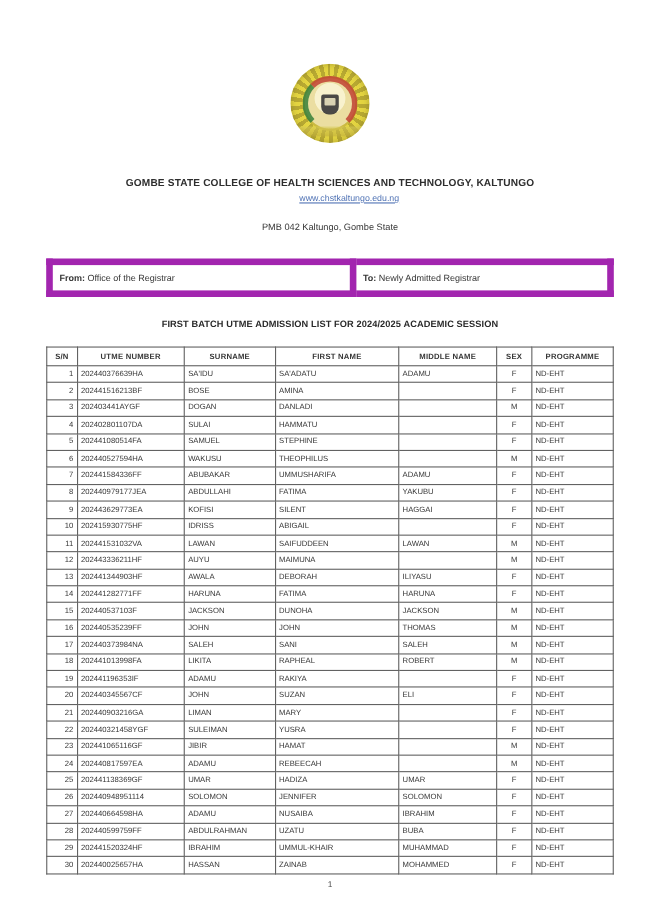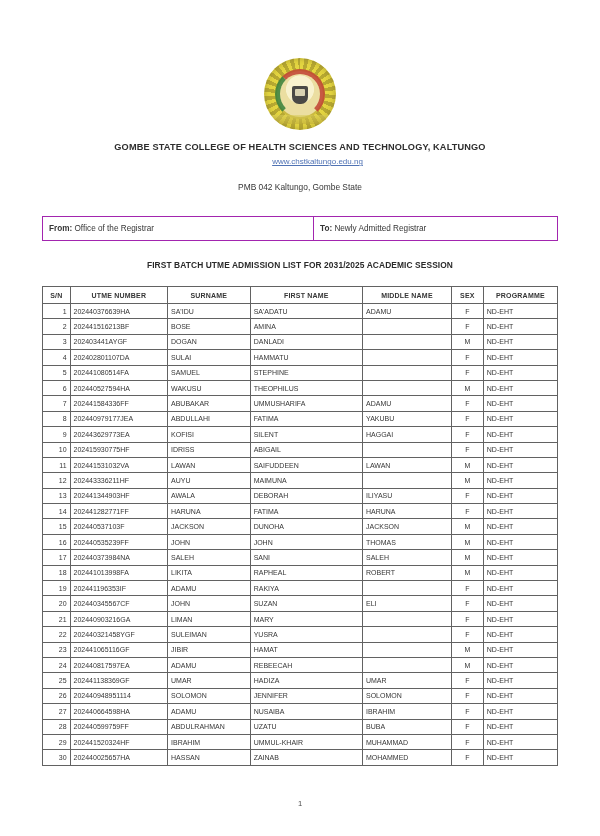--- a/index.html
+++ b/index.html
@@ -54,38 +54,38 @@
     background:#d8d2b0;border-radius:1px;
   }
   .crest .band{
     position:absolute;left:0;right:0;bottom:6px;height:9px;
     background:linear-gradient(#dccf55,#bba832);opacity:.55;
   }
 
   
   .org-title{
     text-align:center;font-size:9.2px;font-weight:bold;letter-spacing:.15px;
-    color:#262626;margin-top:12px;
+    color:#262626;margin-top:31px;
   }
   .org-url{
     text-align:center;font-size:8px;margin-top:5px;
     color:#4a6fb5;text-decoration:underline;margin-left:35px;
   }
   .org-addr{
     text-align:center;font-size:8.4px;margin-top:16px;color:#2e2e2e;
   }
 
   
   .memo{
     margin:24px 42px 0 42px;
     border-collapse:collapse;width:516px;
     table-layout:fixed;
   }
   .memo td{
-    border:1px solid #a21caf;
+    border:6px solid #a21caf;
     padding:4px 6px;
     font-size:8.2px;
     height:15px;
     vertical-align:middle;
   }
   .memo .lbl{font-weight:bold;}
   .memo td.left{width:258px;}
 
   
   .doc-title{
@@ -148,21 +148,21 @@
 
   <table class="memo">
     <tbody>
         <tr>
       <td class="left"><span class="lbl">From:</span> <span>Office of the Registrar</span></td>
       <td><span class="lbl">To:</span> <span>Newly Admitted Registrar</span></td>
     </tr>
   </tbody>
     </table>
 
-  <div class="doc-title">FIRST BATCH UTME ADMISSION LIST FOR 2031/2025 ACADEMIC SESSION</div>
+  <div class="doc-title">FIRST BATCH UTME ADMISSION LIST FOR 2024/2025 ACADEMIC SESSION</div>
 
   <div class="list-wrap">
     <table class="list">
       <colgroup>
         <col class="c-sn">
           <col class="c-utme">
           <col class="c-sur">
           <col class="c-first">
           <col class="c-mid">
           <col class="c-sex">

